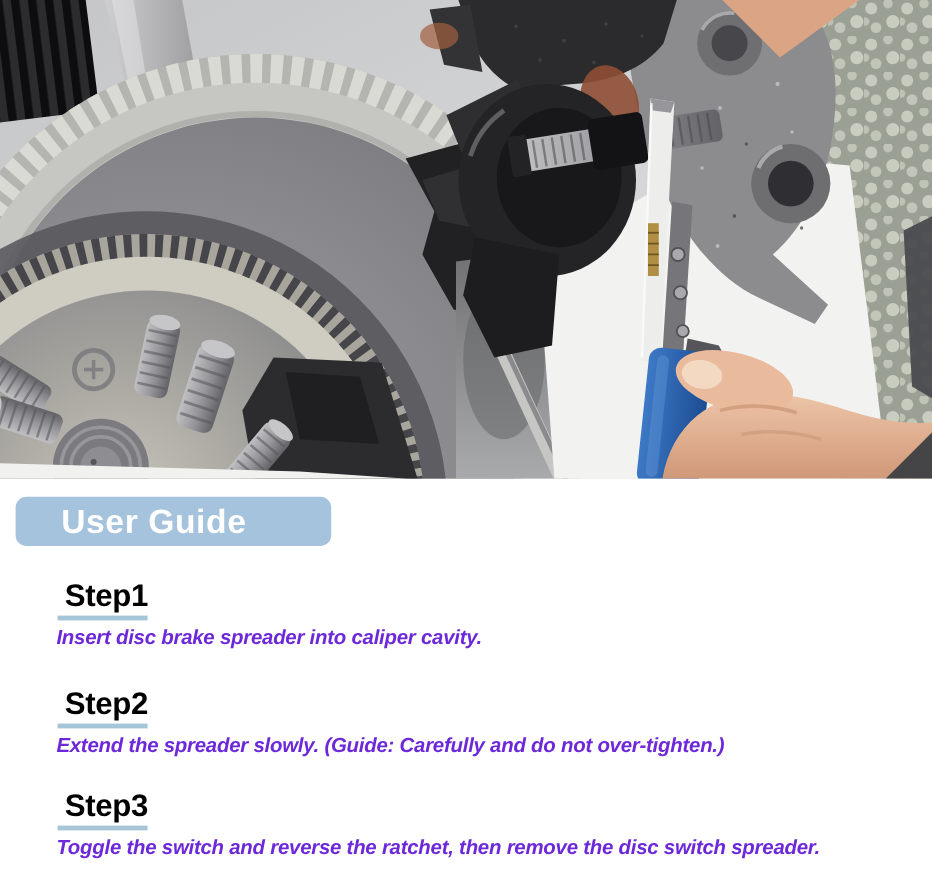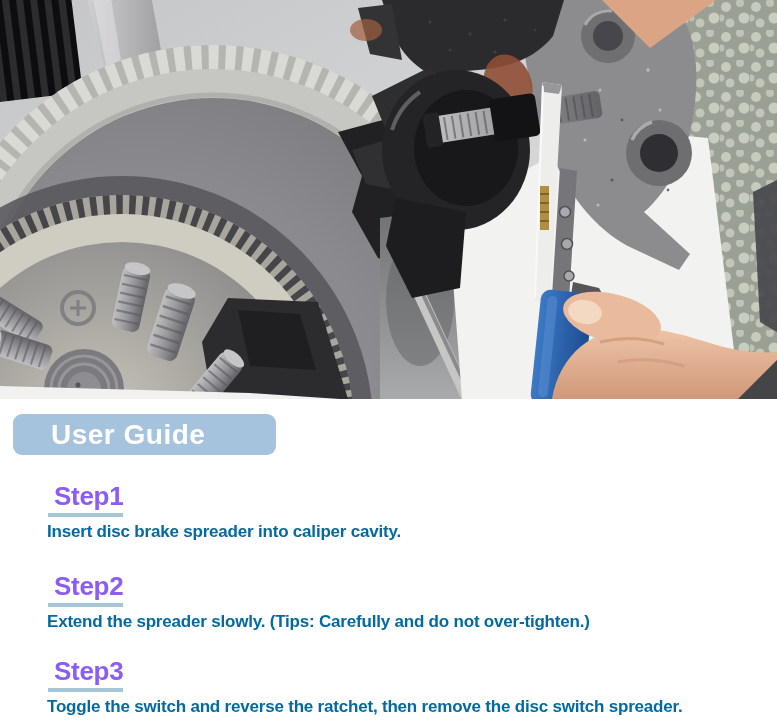--- a/index.html
+++ b/index.html
@@ -17,28 +17,28 @@
   }
   .banner-title{
     color:#ffffff;font-size:28px;font-weight:bold;letter-spacing:0.5px;line-height:1;
   }
   .step{position:absolute;left:0;width:777px;}
   .step-s1{top:84px;}
   .step-s2{top:174px;}
   .step-s3{top:259px;}
   .step-label{
     position:absolute;left:54px;top:0;margin:0;
-    font-size:26px;line-height:27px;font-weight:bold;color:#8b5cf6;letter-spacing:-0.3px;
+    font-size:26px;line-height:27px;font-weight:bold;color:#000000;letter-spacing:-0.3px;
   }
   .step-underline{
     position:absolute;left:48px;top:30px;width:75px;height:4px;background:#a6c6d8;
   }
   .step-desc{
     position:absolute;left:47px;top:40px;margin:0;white-space:nowrap;
-    font-size:17px;font-weight:bold;color:#0369a1;letter-spacing:-0.2px;line-height:1.1;
+    font-size:17px;font-weight:bold;color:#6d28d9;letter-spacing:-0.2px;line-height:1.1;font-style:italic;
   }
 </style>
 </head>
 <body>
 
 <div class="screen">
 
   <div class="photo">
     <svg width="777" height="399" viewBox="0 0 777 399" xmlns="http://www.w3.org/2000/svg">
       <defs>
@@ -260,21 +260,21 @@
 
     <div class="step step-s1">
       <h3 class="step-label">Step1</h3>
       <div class="step-underline"></div>
       <p class="step-desc">Insert disc brake spreader into caliper cavity.</p>
     </div>
 
     <div class="step step-s2">
       <h3 class="step-label">Step2</h3>
       <div class="step-underline"></div>
-      <p class="step-desc">Extend the spreader slowly. (Tips: Carefully and do not over-tighten.)</p>
+      <p class="step-desc">Extend the spreader slowly. (Guide: Carefully and do not over-tighten.)</p>
     </div>
 
     <div class="step step-s3">
       <h3 class="step-label">Step3</h3>
       <div class="step-underline"></div>
       <p class="step-desc">Toggle the switch and reverse the ratchet, then remove the disc switch spreader.</p>
     </div>
   </section>
 </div>
 

